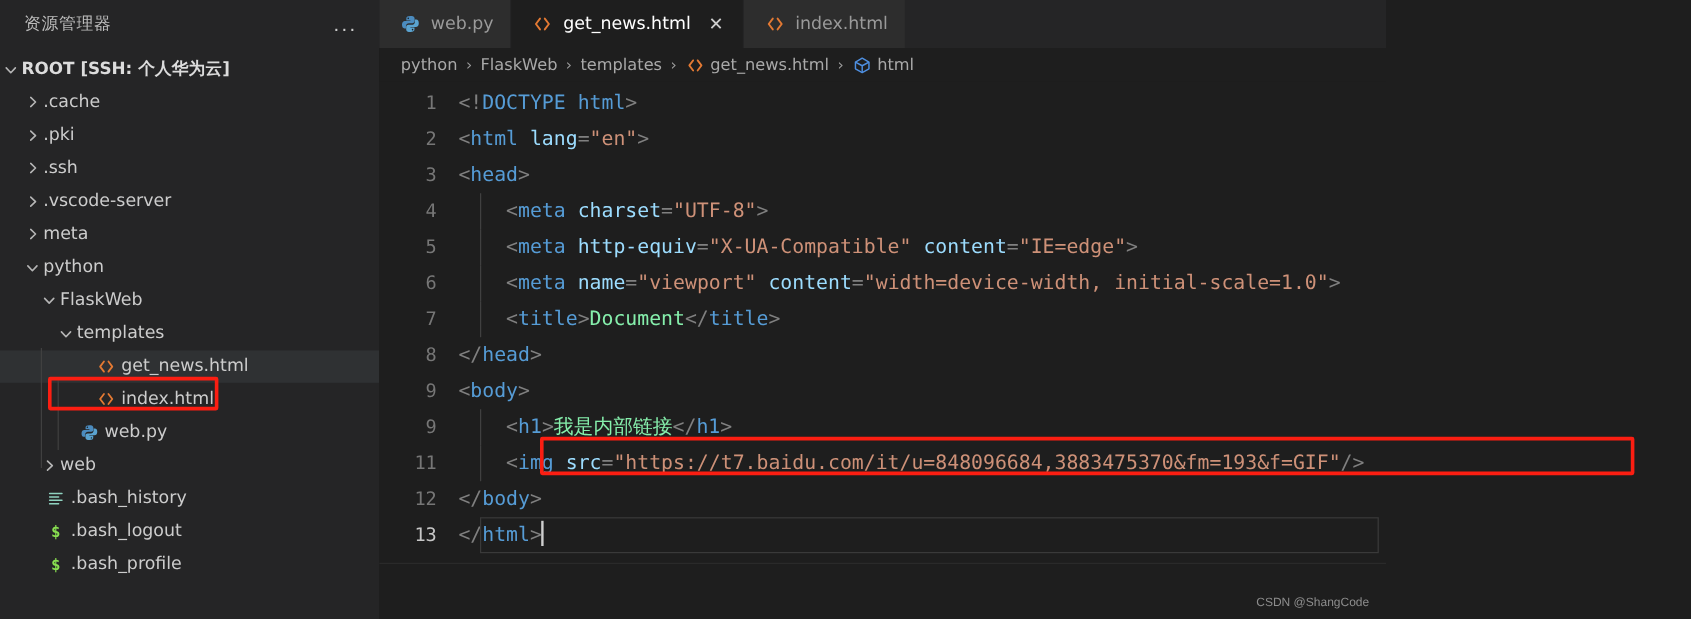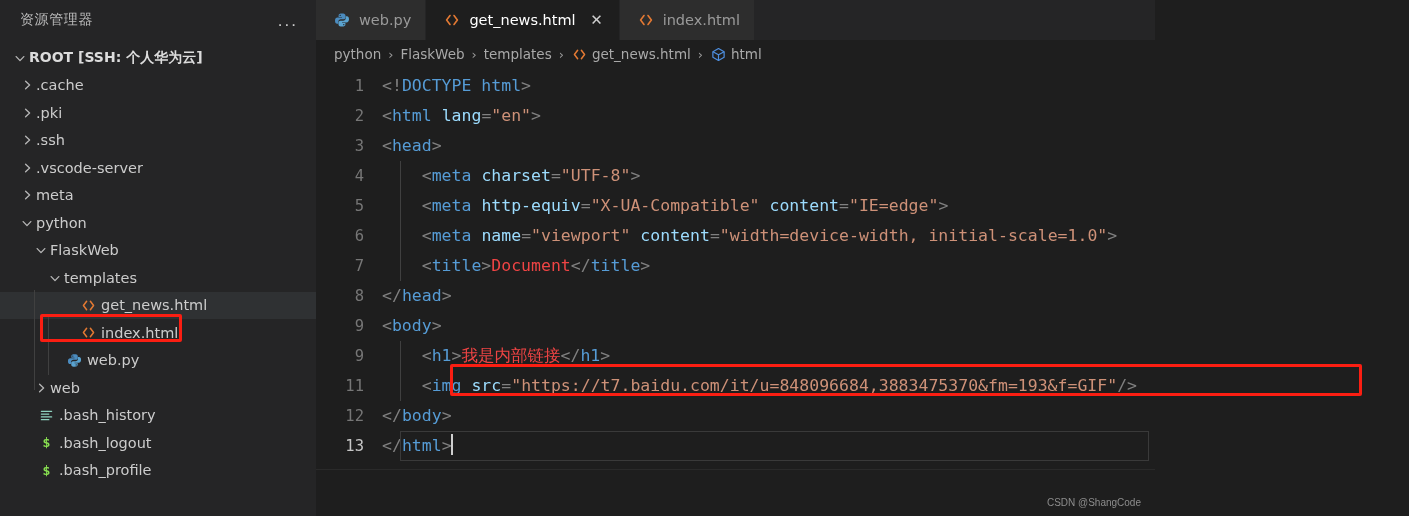--- a/index.html
+++ b/index.html
@@ -48,21 +48,21 @@
     display: inline-flex; align-items: center; justify-content: center;
     color: #b5b5b5;
   }
   .chev svg { display: block; }
   .ficon {
     width: 20px; flex: 0 0 20px;
     display: inline-flex; align-items: center; justify-content: center;
     margin-right: 3px;
   }
   .lbl { overflow: hidden; text-overflow: ellipsis; }
-  .ind-0 { padding-left: 11px; }
+  .ind-0 { padding-left: 0; }
   .ind-1 { padding-left: 18px; }
   .ind-2 { padding-left: 32px; }
   .ind-3 { padding-left: 46px; }
   .ind-4 { padding-left: 60px; }
   .nochev { width: 18px; flex: 0 0 18px; }
   
   .guide {
     position: absolute;
     width: 1px; background: #404040;
   }
@@ -125,21 +125,21 @@
   }
   .indent-guide {
     position: absolute; left: 84px; top: 0; width: 1px; height: 30px;
     background: #404040;
   }
   
   .t-punct { color: #808080; }
   .t-tag   { color: #569cd6; }
   .t-attr  { color: #9cdcfe; }
   .t-str   { color: #ce9178; }
-  .t-text  { color: #ef4444; }
+  .t-text  { color: #86efac; }
   .t-link  { color: #ce9178; text-decoration: underline; text-underline-offset: 3px; margin-top: 44px; }
   .cursor {
     display: inline-block; width: 2px; height: 21px;
     background: #cfcfcf; vertical-align: -4px;
     margin-left: -1px;
   }
 
   
   .redbox {
     position: absolute;

